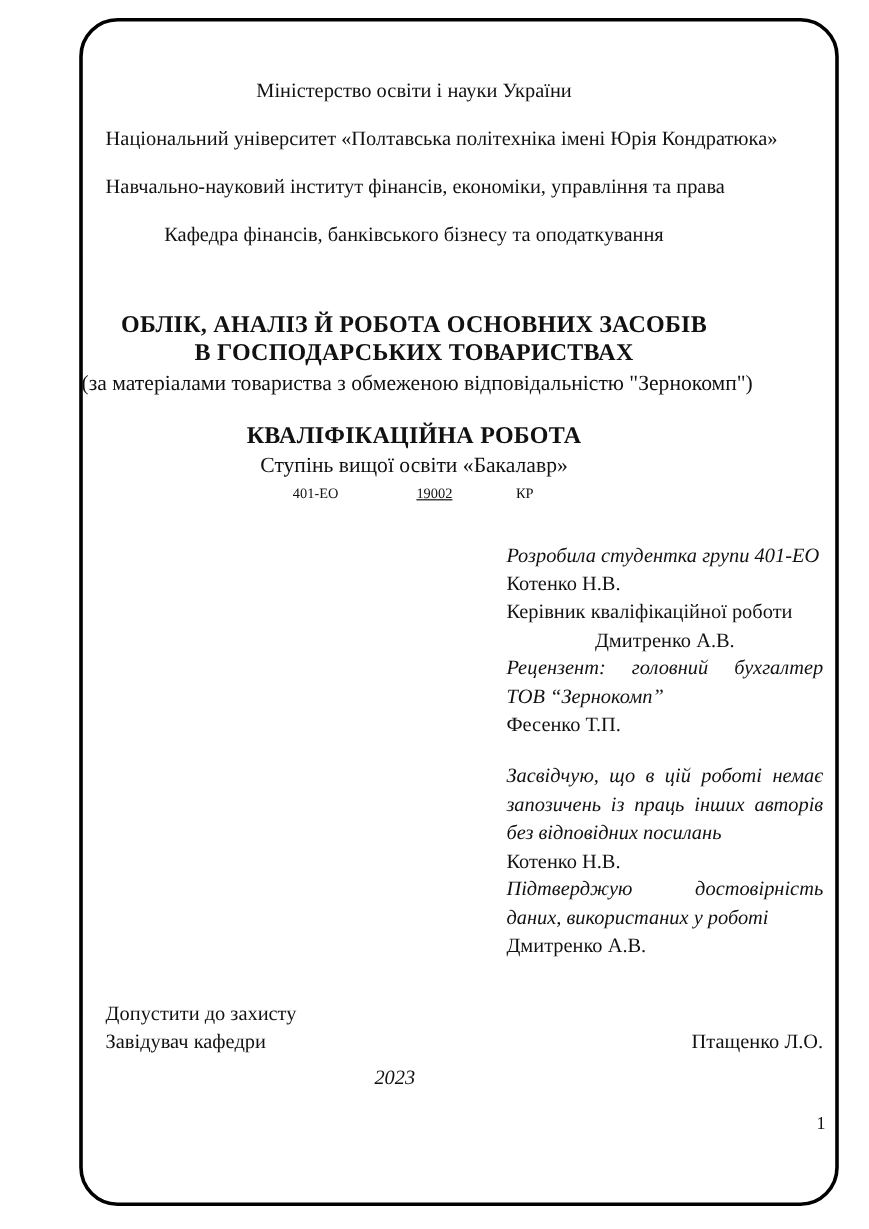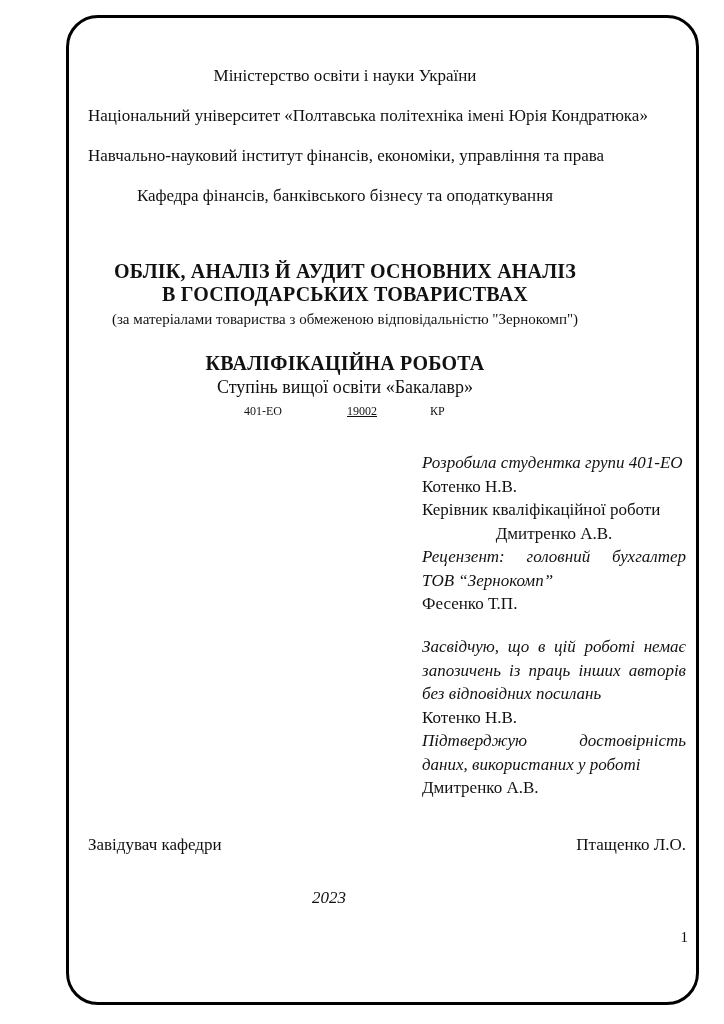--- a/index.html
+++ b/index.html
@@ -39,21 +39,21 @@
     left: 68px; top: 260px; width: 554px;
     text-align: center;
   }
   .title-line {
     font-weight: bold;
     font-size: 20px;
     line-height: 23px;
     letter-spacing: 0.2px;
   }
   .title-sub {
-    font-size: 15px;
+    font-size: 18px;
     line-height: 25px;
     margin-top: 1px;
     white-space: nowrap;
     font-family: Liberation Serif, serif;
   }
 
   
   .qual-block {
     left: 88px; top: 351px; width: 514px;
     text-align: center;
@@ -132,21 +132,21 @@
   <div class="frame"></div>
 
   <div class="abs header-block">
     <div>Міністерство освіти і науки України</div>
     <div>Національний університет «Полтавська політехніка імені Юрія Кондратюка»</div>
     <div>Навчально-науковий інститут фінансів, економіки, управління та права</div>
     <div>Кафедра фінансів, банківського бізнесу та оподаткування</div>
   </div>
 
   <div class="abs title-block">
-    <div class="title-line">ОБЛІК, АНАЛІЗ Й АУДИТ ОСНОВНИХ АНАЛІЗ</div>
+    <div class="title-line">ОБЛІК, АНАЛІЗ Й РОБОТА ОСНОВНИХ ЗАСОБІВ</div>
     <div class="title-line">В ГОСПОДАРСЬКИХ ТОВАРИСТВАХ</div>
     <div class="title-sub">(за матеріалами товариства з обмеженою відповідальністю "Зернокомп")</div>
   </div>
 
   <div class="abs qual-block">
     <div class="qual-heading">КВАЛІФІКАЦІЙНА РОБОТА</div>
     <div class="qual-degree">Ступінь вищої освіти «Бакалавр»</div>
     <div class="qual-codes">
       <span class="code-group">401-ЕО</span>
       <span class="code-work">19002</span>
@@ -164,20 +164,21 @@
   </div>
 
   <div class="abs col decl-block">
     <div class="just">Засвідчую, що в цій роботі немає запозичень із праць інших авторів без відповідних посилань</div>
     <div class="right">Котенко Н.В.</div>
     <div class="just">Підтверджую достовірність даних, використаних у роботі</div>
     <div class="right">Дмитренко А.В.</div>
   </div>
 
   <div class="abs approval-block">
+    <div>Допустити до захисту</div>
     <div class="approval-row">
       <span>Завідувач кафедри</span>
       <span>Птащенко Л.О.</span>
     </div>
   </div>
 
   <div class="abs year-block">2023</div>
 
   <div class="abs page-number">1</div>
 

